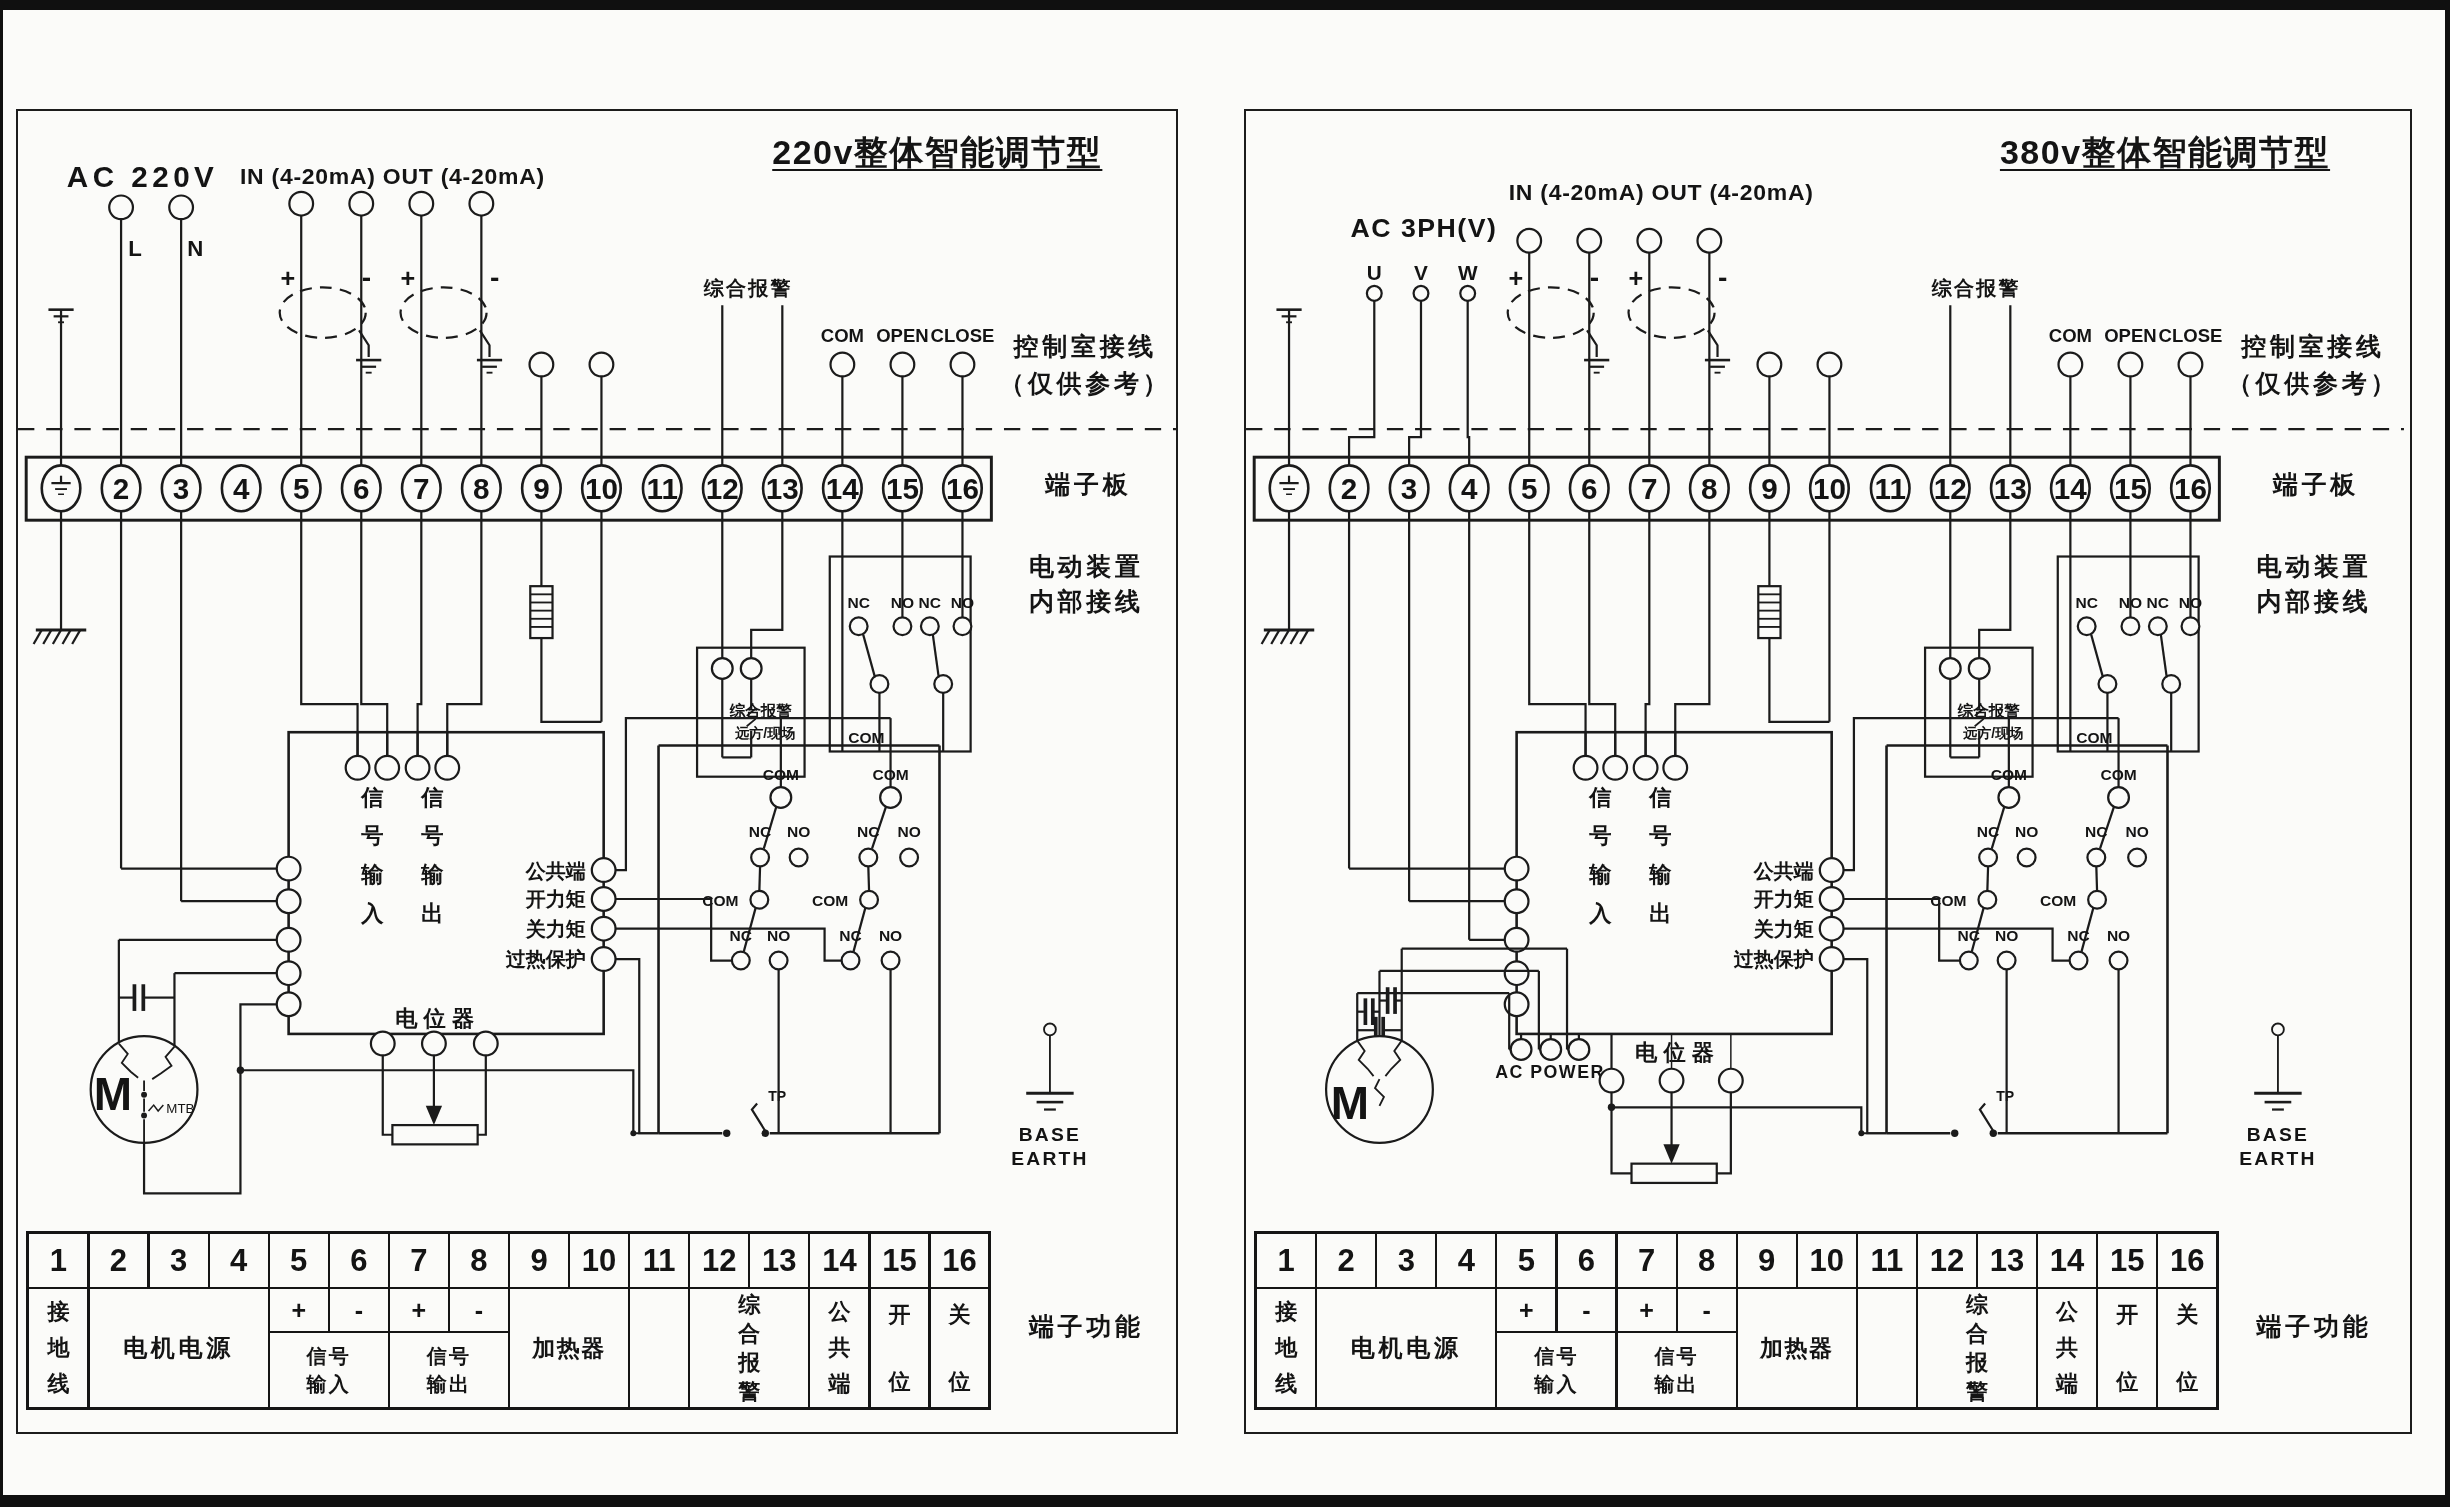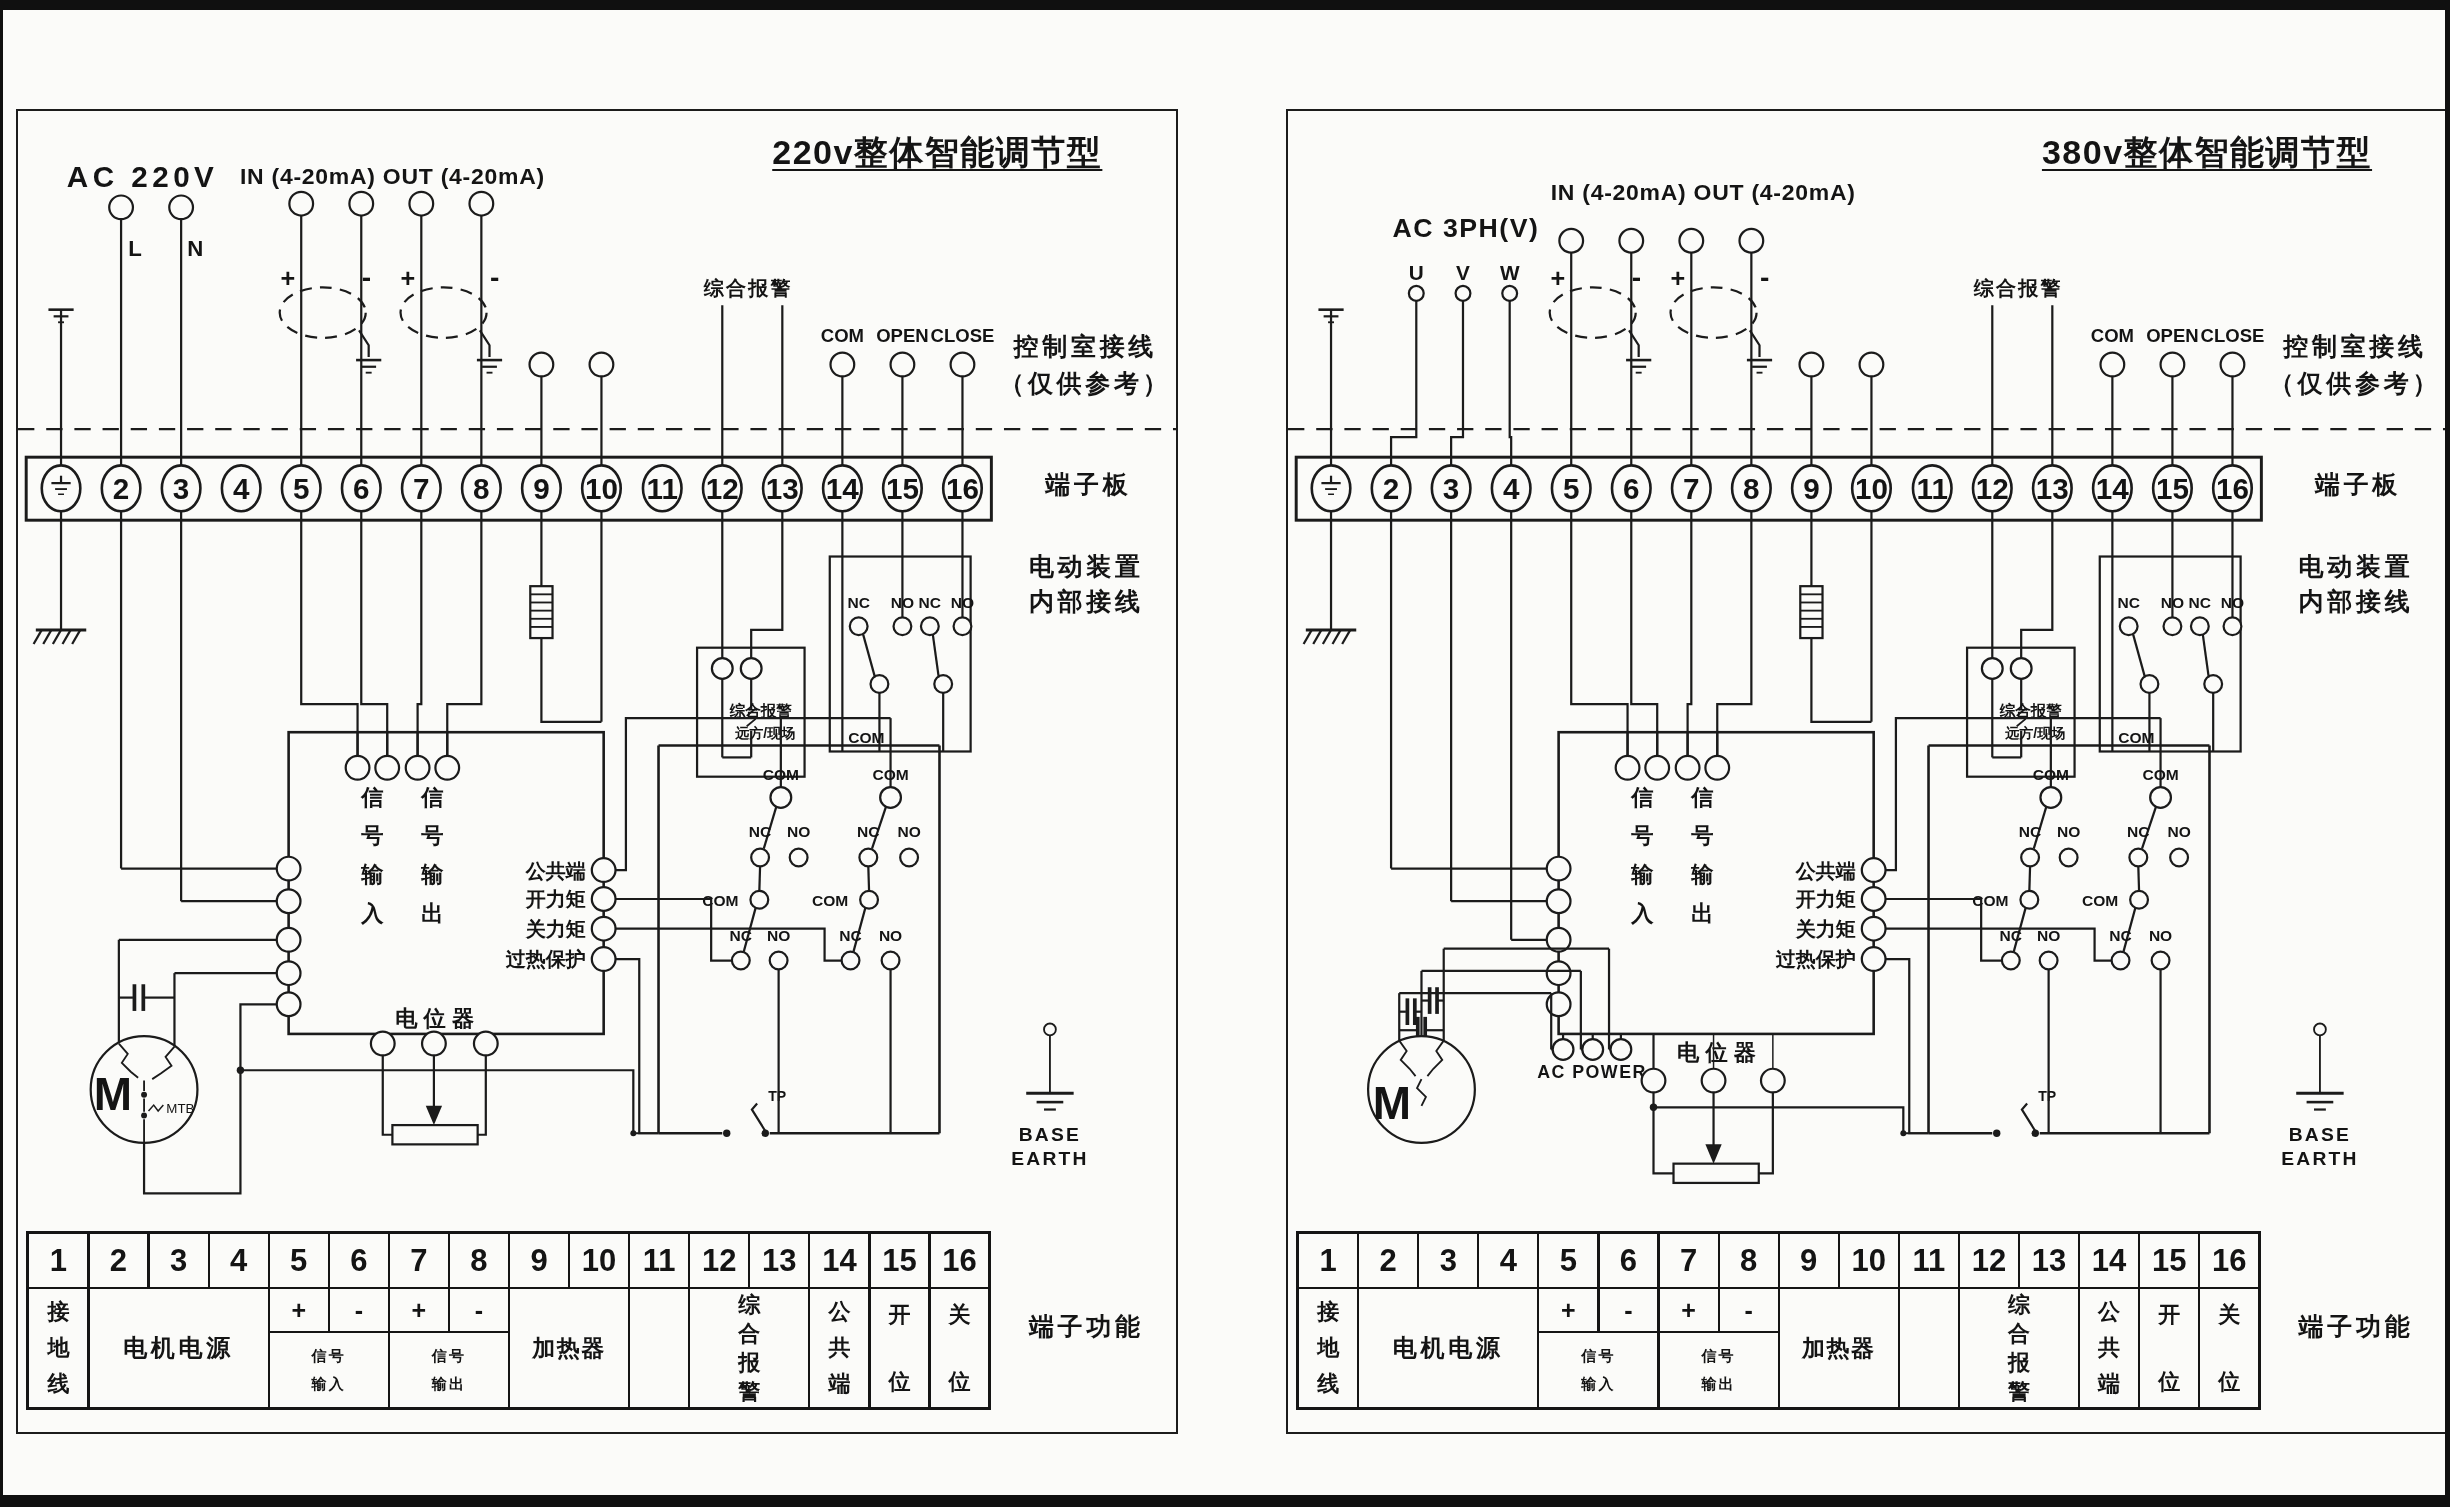--- a/index.html
+++ b/index.html
@@ -3,21 +3,21 @@
 <meta charset="utf-8">
 <style>
   html,body{margin:0;padding:0;background:#e8e8e6;}
   .page{position:relative;width:2450px;height:1507px;background:#fbfbf9;
         border-top:10.4px solid #101010;border-bottom:12px solid #101010;
         border-left:3.7px solid #101010;border-right:5.2px solid #101010;
         box-sizing:border-box;overflow:hidden;
         font-family:"Liberation Sans","DejaVu Sans",sans-serif;color:#141414;}
   .panel{position:absolute;top:99px;width:1158px;height:1321px;border:2.2px solid #1c1c1c;background:transparent;}
   .panel.p0{left:13.3px;}
-  .panel.p1{left:1283px;}
+  .panel.p1{left:1241px;padding-left:6px;}
   .diagram{position:absolute;left:0;top:0;}
   .title{position:absolute;left:919px;top:19px;transform:translateX(-50%);
          font-size:34px;font-weight:bold;letter-spacing:1.5px;white-space:nowrap;
          text-decoration:underline;text-underline-offset:5.2px;text-decoration-thickness:2.2px;}
   .slabel{position:absolute;transform:translateX(-50%);font-weight:bold;font-size:25px;
           letter-spacing:3.7px;white-space:nowrap;}
   .watermark{position:absolute;left:651px;top:660px;font-size:111px;font-weight:bold;
              color:#8f8f8f;opacity:0.5;letter-spacing:2.2px;white-space:nowrap;z-index:9;pointer-events:none;}
   svg text{font-family:"Liberation Sans","DejaVu Sans",sans-serif;}
   
@@ -29,21 +29,21 @@
   .tfn .num{font-size:31px;}
   .tfn .h2{flex-direction:row;font-size:23px;letter-spacing:1.5px;line-height:30px;}
   .tfn .vert{flex-direction:column;font-size:22px;line-height:36px;}
   .tfn .vert4{flex-direction:column;font-size:22px;line-height:29px;}
   .tfn .spread{flex-direction:column;justify-content:space-between;padding:10.4px 0;font-size:22px;box-sizing:border-box;}
   .tfn .horiz{font-size:24px;letter-spacing:3.7px;text-align:right;}
   .sigwrap{display:grid;grid-template-columns:repeat(4,1fr);grid-template-rows:42px 1fr;
            gap:2.2px;background:#151515;width:100%;height:100%;}
   .sigwrap .scell{background:#fbfbf9;display:flex;align-items:center;justify-content:center;
                   font-weight:bold;font-size:25px;}
-  .sigwrap .s2{grid-column:span 2;flex-direction:column;font-size:15px;line-height:28px;letter-spacing:2.2px;}
+  .sigwrap .s2{grid-column:span 2;flex-direction:column;font-size:20px;line-height:28px;letter-spacing:2.2px;}
 </style>
 </head>
 <body>
 
 <div class="page">
 
   <section class="panel p0">
     <span class="title">220v整体智能调节型</span>
     <svg class="diagram" viewBox="0 0 1562 1782" width="1158" height="1321">
         <g>

